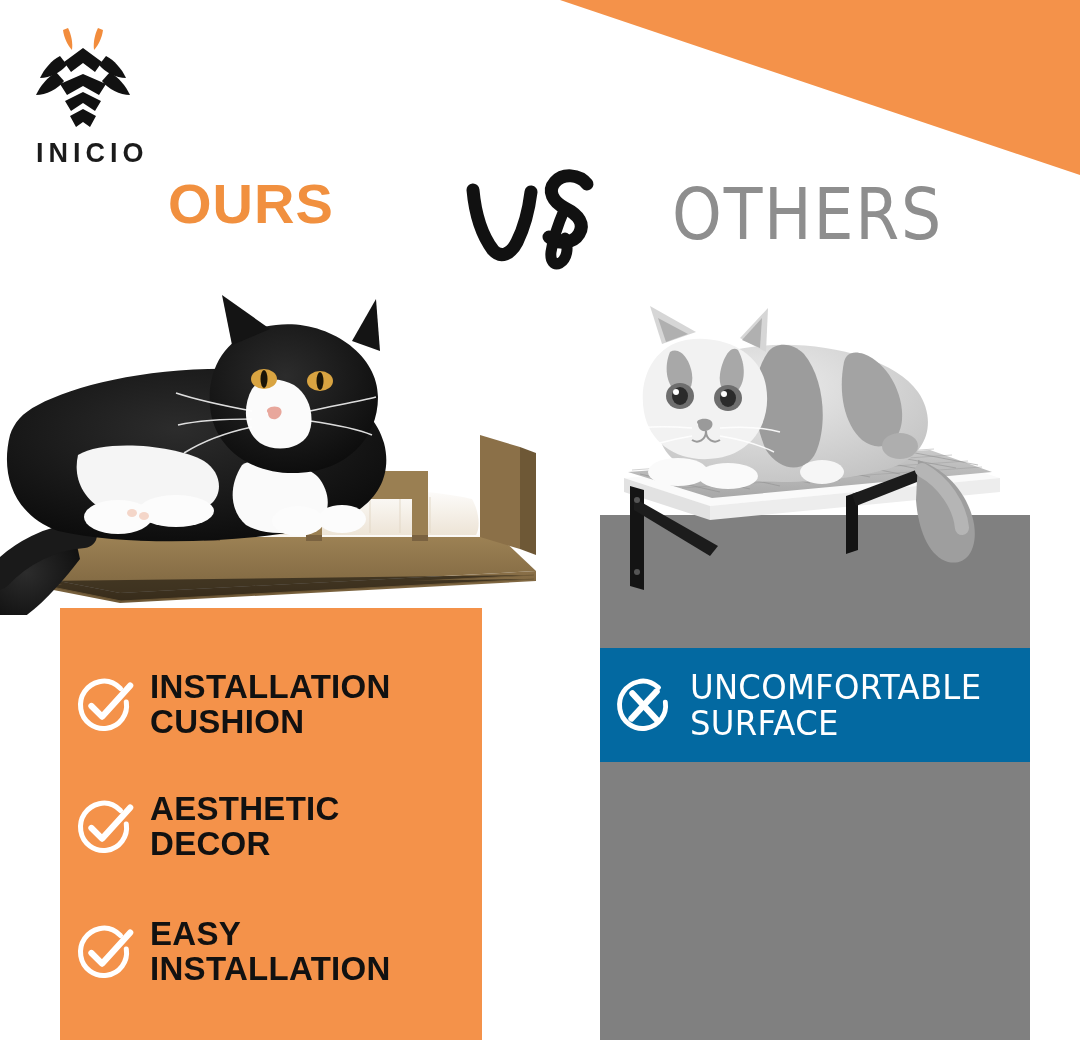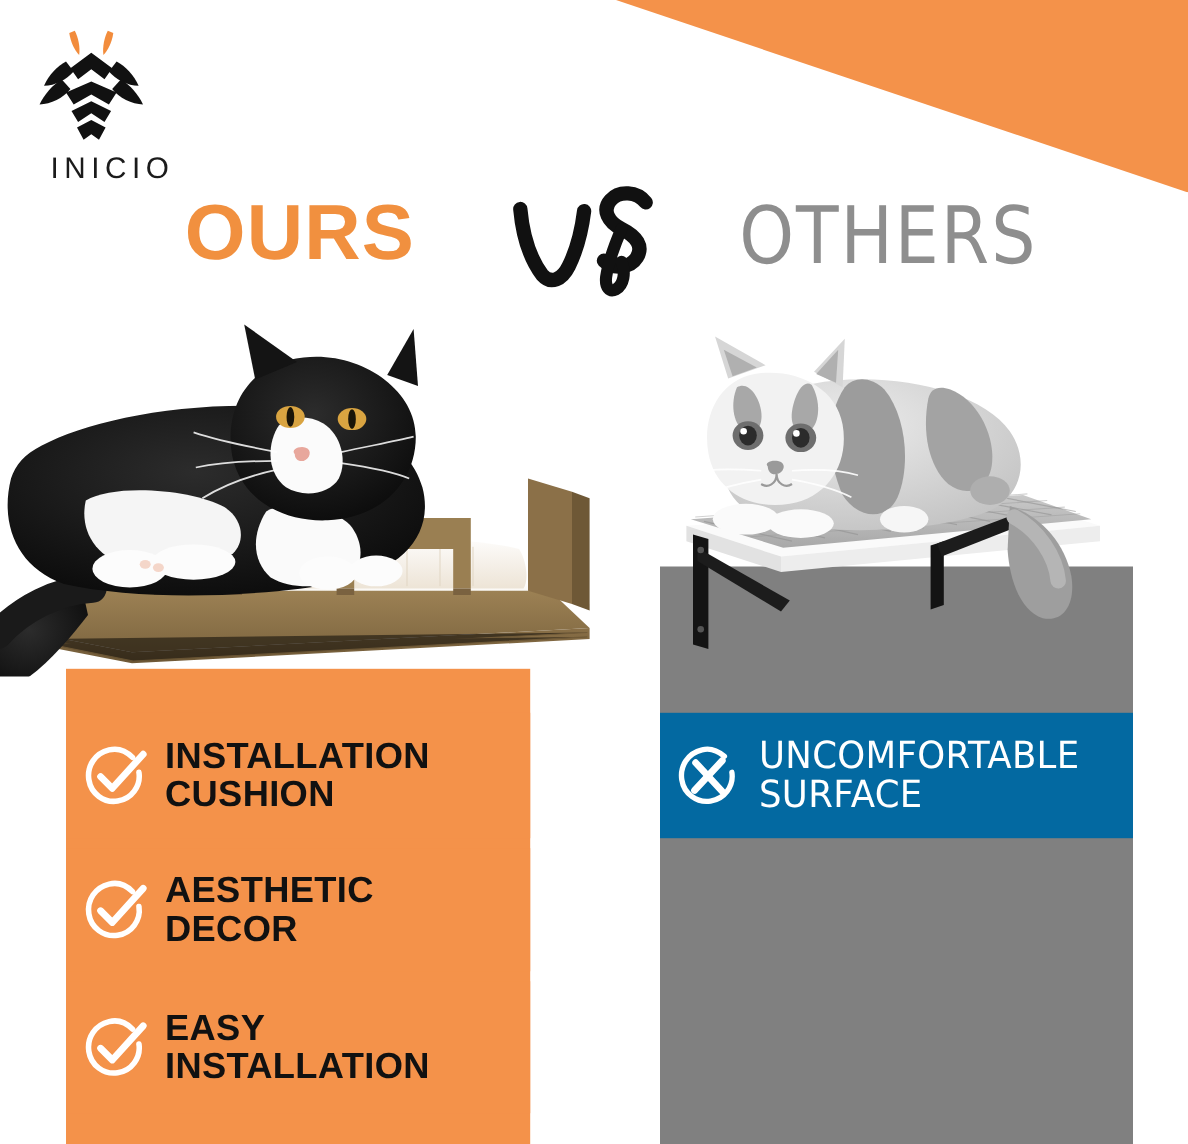--- a/index.html
+++ b/index.html
@@ -18,33 +18,33 @@
     position:absolute;top:0;right:0;width:520px;height:175px;
     background:#F4924A;
     clip-path:polygon(100% 0, 100% 100%, 0 0);
     z-index:2;
   }
 
   
   .logo-block{position:absolute;left:22px;top:22px;width:150px;z-index:5;}
   .logo-mark{width:120px;height:112px;display:block;}
   .logo-word{
-    margin-top:6px;margin-left:24px;
-    font-size:27px;font-weight:400;letter-spacing:5px;color:#1b1b1b;
+    margin-top:6px;margin-left:14px;
+    font-size:27px;font-weight:700;letter-spacing:5px;color:#1b1b1b;
     font-family:"Liberation Sans",sans-serif;line-height:1;
   }
 
   
   .headline{
     position:absolute;top:168px;left:0;width:1080px;height:112px;z-index:6;
     display:flex;align-items:center;
   }
   .hl-ours{
     position:absolute;left:168px;top:8px;
-    font-size:71px;font-weight:700;color:#F1903F;letter-spacing:1px;
+    font-size:56px;font-weight:700;color:#F1903F;letter-spacing:1px;
     font-family:"Liberation Sans",sans-serif;line-height:1;
   }
   .hl-vs{
     position:absolute;left:455px;top:-8px;
     width:160px;height:120px;
   }
   .hl-others{
     position:absolute;left:672px;top:10px;
     font-size:72px;font-weight:400;color:#8e8e8e;letter-spacing:2px;
     font-family:"DejaVu Sans",sans-serif;line-height:1;

